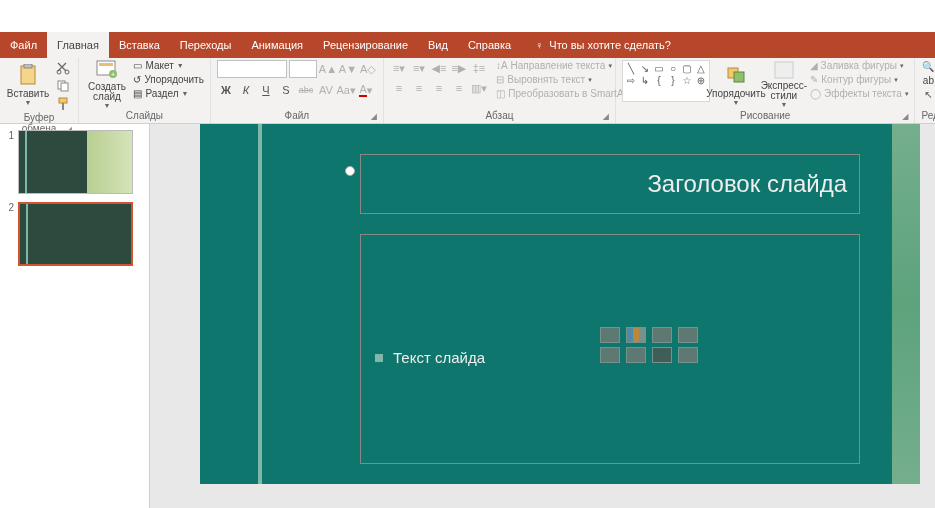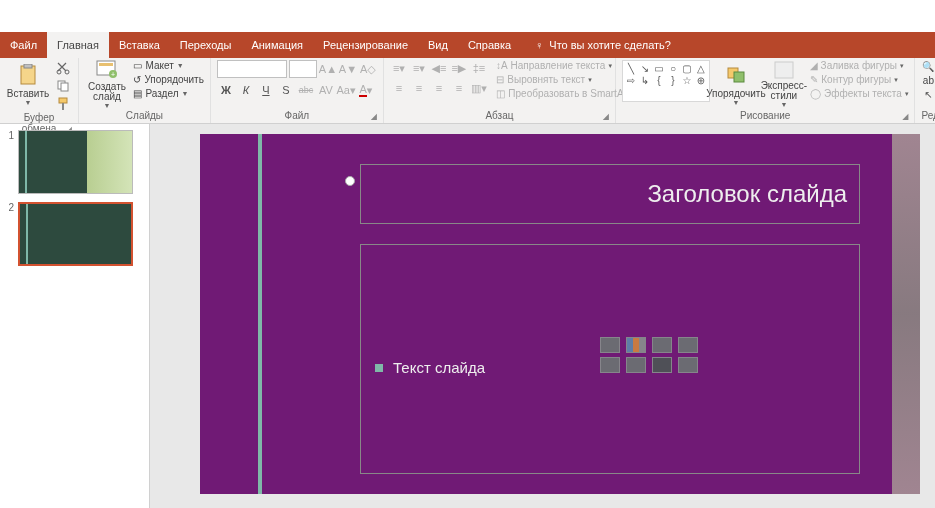--- a/index.html
+++ b/index.html
@@ -44,21 +44,21 @@
 .thumb-pane { width: 150px; background: #fff; border-right: 1px solid #d0d0d0; padding: 6px 4px; }
 .thumb-item { display: flex; gap: 4px; margin-bottom: 8px; }
 .thumb-num { font-size: 10px; color: #666; width: 10px; text-align: right; }
 .thumb { width: 115px; height: 64px; border: 1px solid #bbb; cursor: pointer; position: relative; overflow: hidden; }
 .thumb.selected { border: 2px solid #d35230; }
 .thumb-bg1 { background: linear-gradient(90deg, #2d4a3e 0%, #2d4a3e 60%, #b8ce91 60%, #d4e4b8 100%); }
 .thumb-bg2 { background: #2d4a3e; }
 .thumb-accent { position: absolute; left: 6px; top: 0; bottom: 0; width: 2px; background: #7fb8a8; }
 
 .canvas-area { flex: 1; background: #e8e8e8; display: flex; align-items: flex-start; justify-content: flex-start; padding: 0 0 0 50px; position: relative; }
-.slide { width: 720px; height: 360px; background: #701a75; position: relative; margin-top: 10px; }
+.slide { width: 720px; height: 360px; background: #0f766e; position: relative; margin-top: 0; }
 .slide-grad { position: absolute; right: 0; top: 0; bottom: 0; width: 28px; background: linear-gradient(180deg, #c8dca8 0%, #9bc888 50%, #c8dca8 100%); opacity: 0.55; }
 .slide-accent-v { position: absolute; left: 58px; top: 0; bottom: 0; width: 4px; background: #7fb8a8; }
 .rot-handle { position: absolute; left: 145px; top: 42px; width: 10px; height: 10px; background: transparent; }
 .rot-handle::before { content: ''; position: absolute; width: 8px; height: 8px; border: 1px solid #aaa; border-radius: 50%; background: #fff; }
 
 .title-ph { position: absolute; left: 160px; top: 30px; width: 500px; height: 60px; border: 1px solid #888; display: flex; align-items: center; justify-content: flex-end; padding-right: 12px; }
 .title-ph .txt { color: #eee; font-size: 24px; font-weight: 300; }
 
 .content-ph { position: absolute; left: 160px; top: 110px; width: 500px; height: 230px; border: 1px solid #888; padding: 14px; }
 .bullet-line { display: flex; align-items: center; gap: 10px; margin-top: 100px; }

